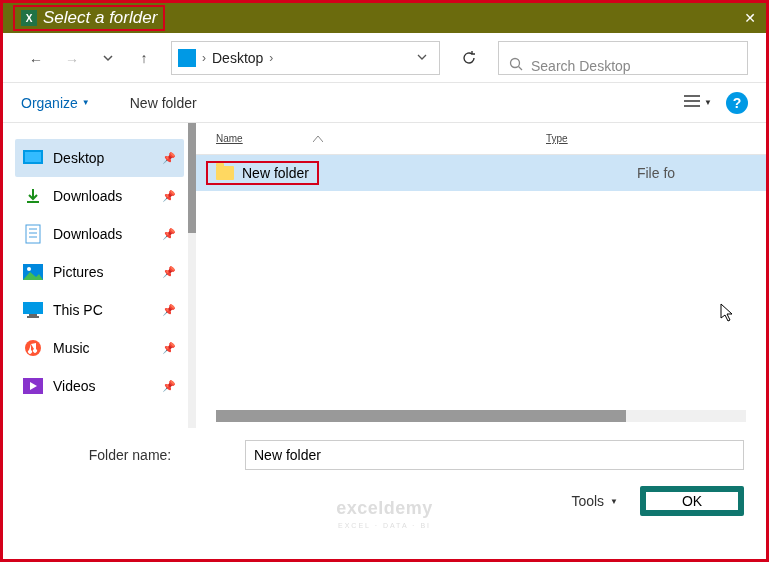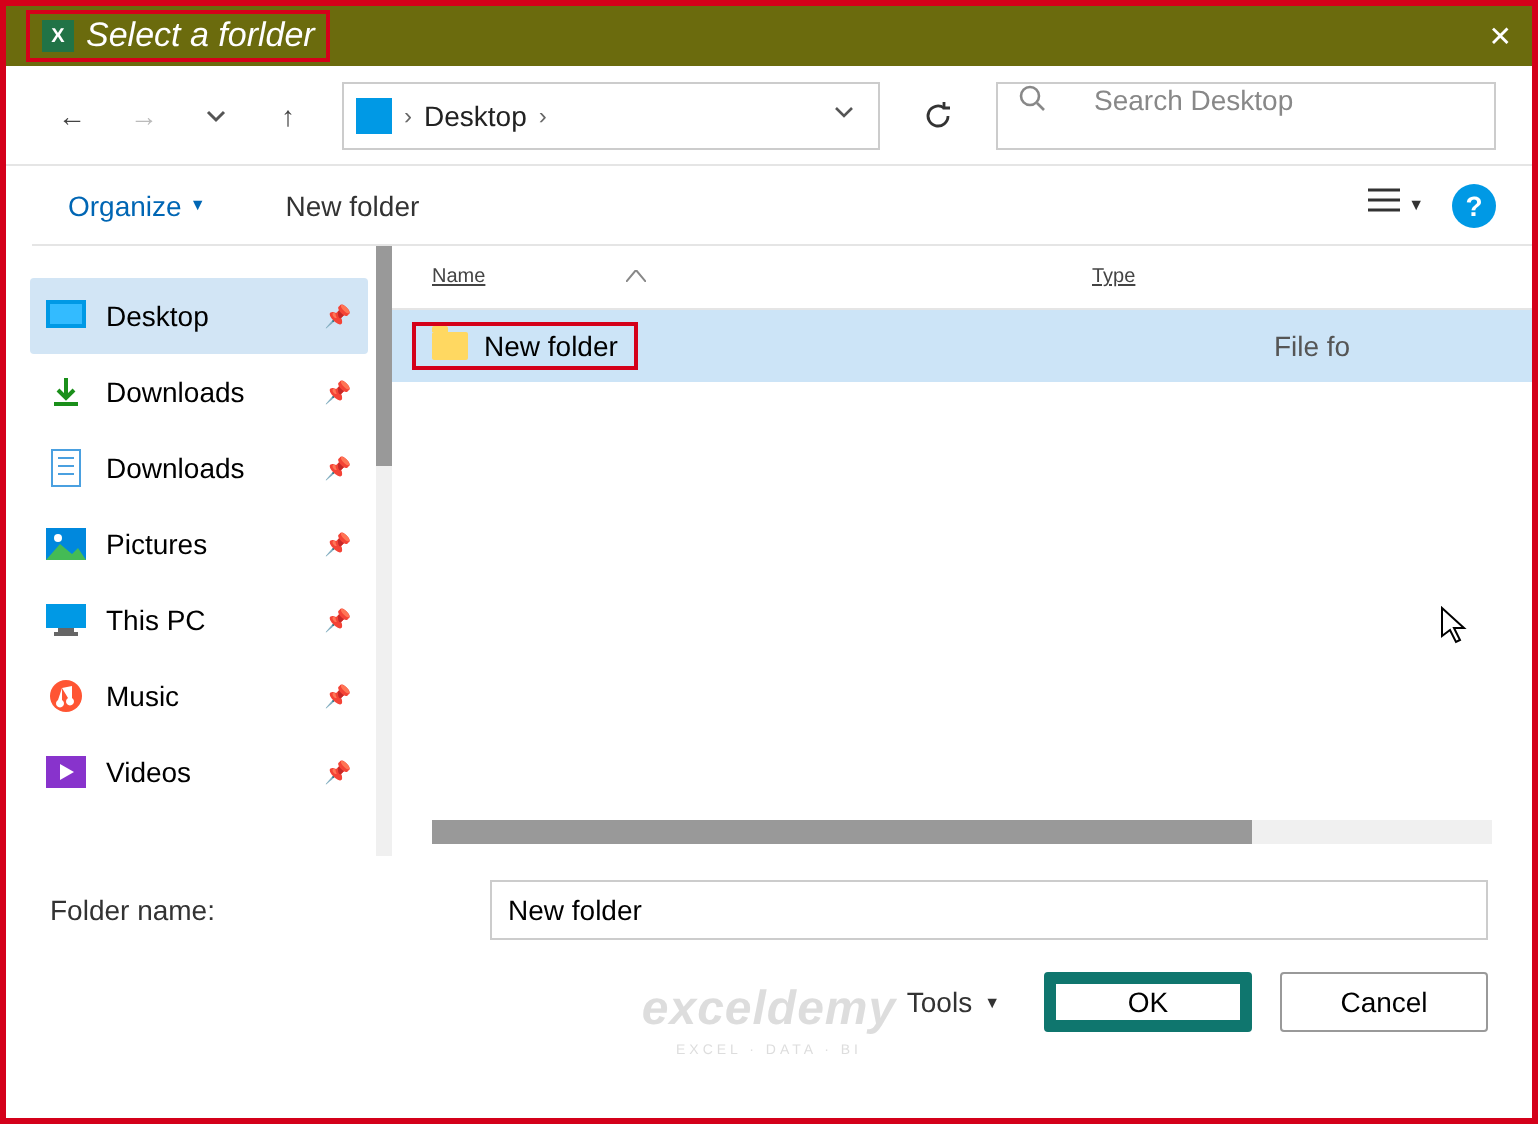--- a/index.html
+++ b/index.html
@@ -11,25 +11,25 @@
 .titlebar-close { margin-left: auto; font-size: 14px; cursor: pointer; }
 .navbar { height: 50px; display: flex; align-items: center; padding: 10px 18px; gap: 6px; border-bottom: 1px solid #e5e5e5; }
 .nav-btn { width: 30px; height: 30px; display: flex; align-items: center; justify-content: center; color: #444; font-size: 14px; cursor: pointer; }
 .nav-btn.disabled { color: #bbb; }
 .breadcrumb-box { flex: 1; height: 34px; border: 1px solid #ccc; display: flex; align-items: center; padding: 0 6px; gap: 6px; margin: 0 6px; }
 .bc-icon { width: 18px; height: 18px; background: #0099e5; display: inline-block; }
 .bc-sep { color: #666; font-size: 12px; }
 .bc-text { font-size: 14px; color: #222; }
 .bc-drop { margin-left: auto; color: #666; font-size: 10px; padding: 0 6px; }
 .refresh-btn { width: 34px; height: 34px; display: flex; align-items: center; justify-content: center; cursor: pointer; font-size: 16px; color: #333; margin-right: 6px; }
-.search-box { width: 250px; height: 34px; border: 1px solid #ccc; display: flex; align-items: flex-start; padding: 0 10px; gap: 24px; }
+.search-box { width: 250px; height: 34px; border: 1px solid #ccc; display: flex; align-items: flex-end; padding: 0 10px; gap: 8px; }
 .search-icon { color: #888; font-size: 14px; }
 .search-input { border: none; outline: none; font-size: 14px; color: #333; flex: 1; }
 .search-input::placeholder { color: #888; }
-.toolbar { height: 40px; display: flex; align-items: center; padding: 0 18px; border-bottom: 1px solid #e5e5e5; margin-left: 13px; }
+.toolbar { height: 40px; display: flex; align-items: center; padding: 0 18px; border-bottom: 1px solid #e5e5e5; }
 .organize { color: #0066b4; font-size: 14px; display: flex; align-items: center; gap: 4px; cursor: pointer; }
 .org-drop { font-size: 8px; }
 .newfolder { color: #333; font-size: 14px; margin-left: 40px; cursor: pointer; }
 .tb-right { margin-left: auto; display: flex; align-items: center; gap: 14px; }
 .view-btn { display: flex; align-items: center; gap: 4px; color: #333; cursor: pointer; }
 .lines-icon { display: inline-block; }
 .help-btn { width: 22px; height: 22px; border-radius: 50%; background: #0099e5; color: #fff; display: flex; align-items: center; justify-content: center; font-size: 14px; font-weight: bold; cursor: pointer; }
 .content { display: flex; height: 305px; position: relative; }
 .sidebar { width: 185px; padding: 16px 4px 0 12px; overflow: hidden; }
 .side-item { height: 38px; display: flex; align-items: center; gap: 10px; padding: 0 8px; font-size: 14px; cursor: pointer; border-radius: 2px; }
@@ -48,27 +48,27 @@
 .file-name-inner { border: 2px solid #d4001a; display: flex; align-items: center; gap: 8px; padding: 2px 8px; }
 .folder-icon { width: 18px; height: 14px; background: #ffd861; border-radius: 1px; position: relative; display: inline-block; }
 .folder-icon::before { content: ""; position: absolute; top: -3px; left: 0; width: 8px; height: 3px; background: #ffd861; border-radius: 1px 1px 0 0; }
 .file-date { width: 160px; color: #555; }
 .file-type { flex: 1; color: #555; text-align: center; }
 .hscroll { height: 12px; margin: 0 20px 6px 20px; background: #f0f0f0; position: relative; margin-top: auto; }
 .hscroll-thumb { position: absolute; left: 0; width: 410px; height: 12px; background: #999; }
 .cursor { position: absolute; right: 30px; top: 180px; font-size: 18px; color: #222; }
 .bottom { padding: 12px 22px 16px; }
 .folder-row { display: flex; align-items: center; gap: 10px; margin-bottom: 16px; }
-.folder-label { width: 210px; text-align: left; font-size: 14px; color: #333; }
+.folder-label { width: 210px; text-align: center; font-size: 14px; color: #333; }
 .folder-input { flex: 1; height: 30px; border: 1px solid #ccc; padding: 0 8px; font-size: 14px; outline: none; }
 .btn-row { display: flex; align-items: center; justify-content: flex-end; gap: 14px; }
 .tools-btn { display: flex; align-items: center; gap: 6px; font-size: 14px; color: #333; cursor: pointer; padding: 4px 8px; justify-content: center; }
 .btn { height: 30px; width: 104px; border: 1px solid #999; background: #fff; font-size: 14px; cursor: pointer; border-radius: 2px; }
 .btn.ok { border: 6px solid #0f766e; }
-.watermark { position: absolute; left: 50%; bottom: 40px; transform: translateX(-50%); font-family: Arial; font-size: 24px; font-style: italic; font-weight: bold; color: rgba(170,170,170,0.4); pointer-events: none; letter-spacing: 0.5px; }
+.watermark { position: absolute; left: 50%; bottom: 40px; transform: translateX(-50%); font-family: Arial; font-size: 18px; font-weight: bold; color: rgba(170,170,170,0.4); pointer-events: none; letter-spacing: 0.5px; }
 .watermark-sub { position: absolute; left: 50%; bottom: 30px; transform: translateX(-50%); font-size: 7px; color: rgba(170,170,170,0.4); letter-spacing: 2px; pointer-events: none; }
 </style>
 </head>
 <body>
 
 <div class="titlebar">
   <div class="titlebar-left">
     <span class="excel-icon">X</span>
     <span class="titlebar-title">Select a forlder</span>
   </div>
@@ -245,18 +245,17 @@
   <div class="folder-row">
     <span class="folder-label">Folder name:</span>
     <input class="folder-input" value="New folder" style="">
   </div>
   <div class="btn-row">
     <div class="tools-btn">
       <span>Tools</span>
       <span class="org-drop">▼</span>
     </div>
     <button class="btn ok">OK</button>
-    <button class="btn">Cancel</button>
   </div>
 </div>
 
 <div class="watermark">exceldemy</div>
 <div class="watermark-sub">EXCEL · DATA · BI</div>
 
 </body></html>

